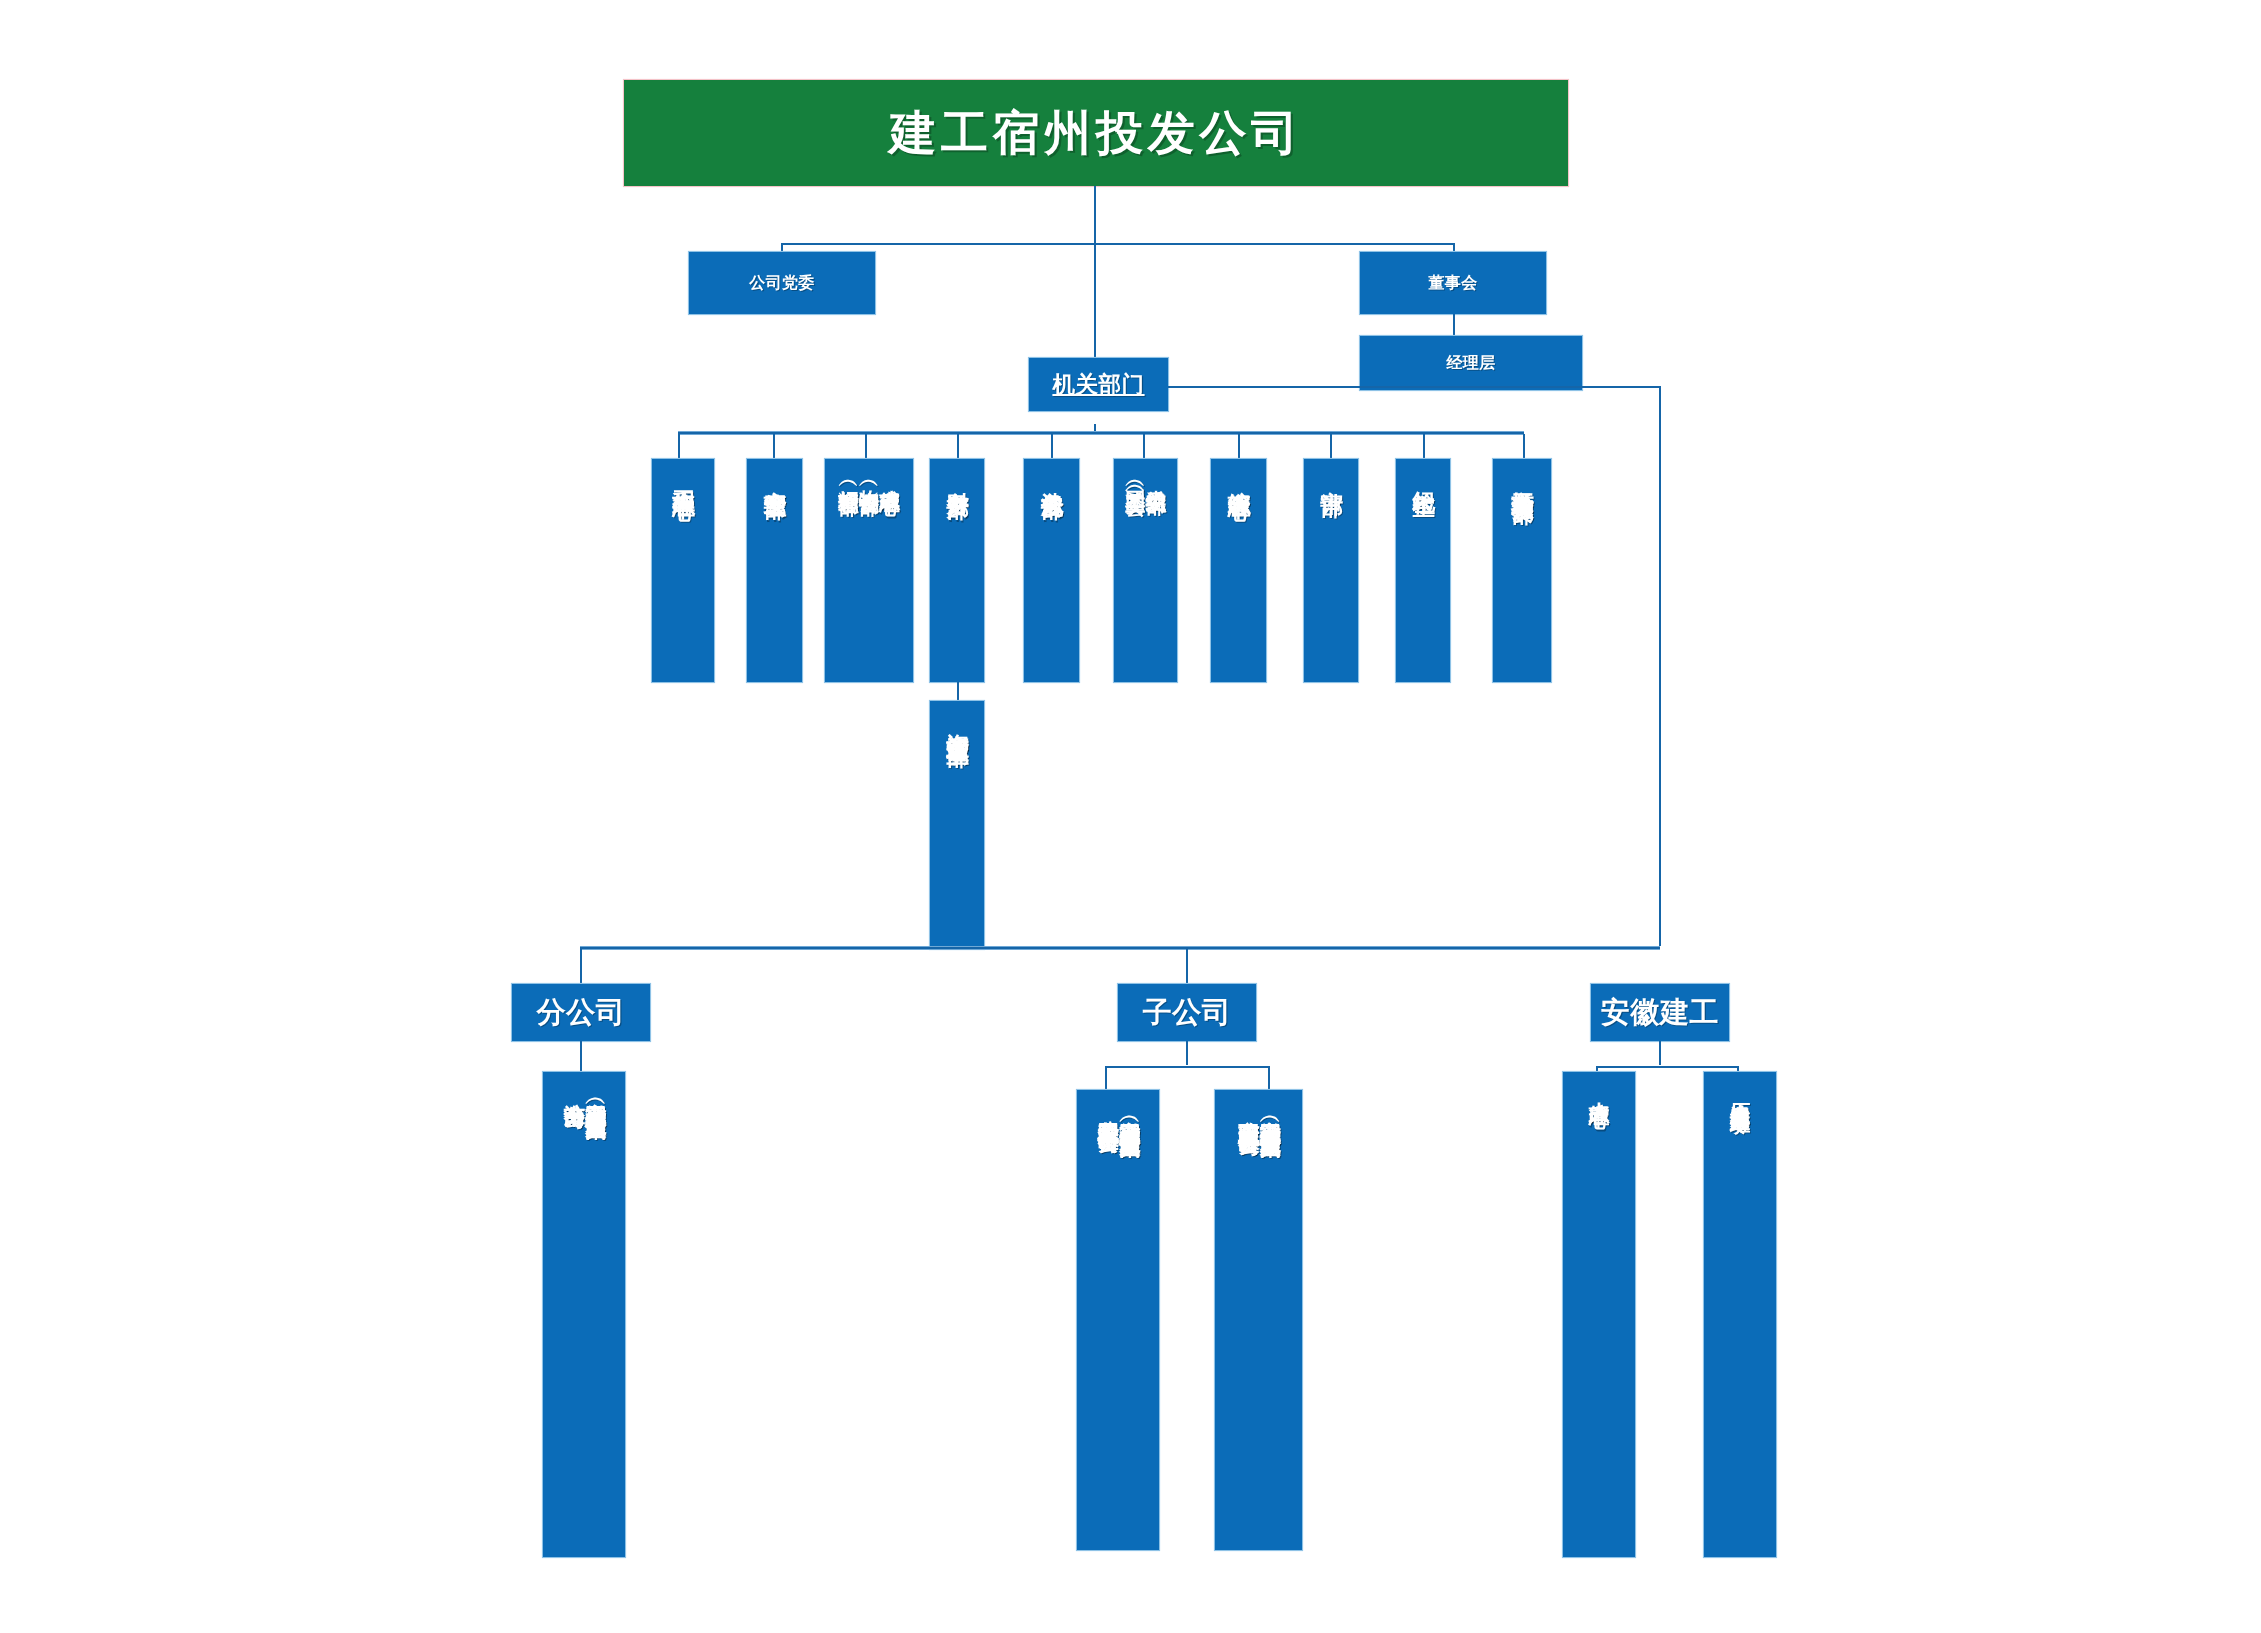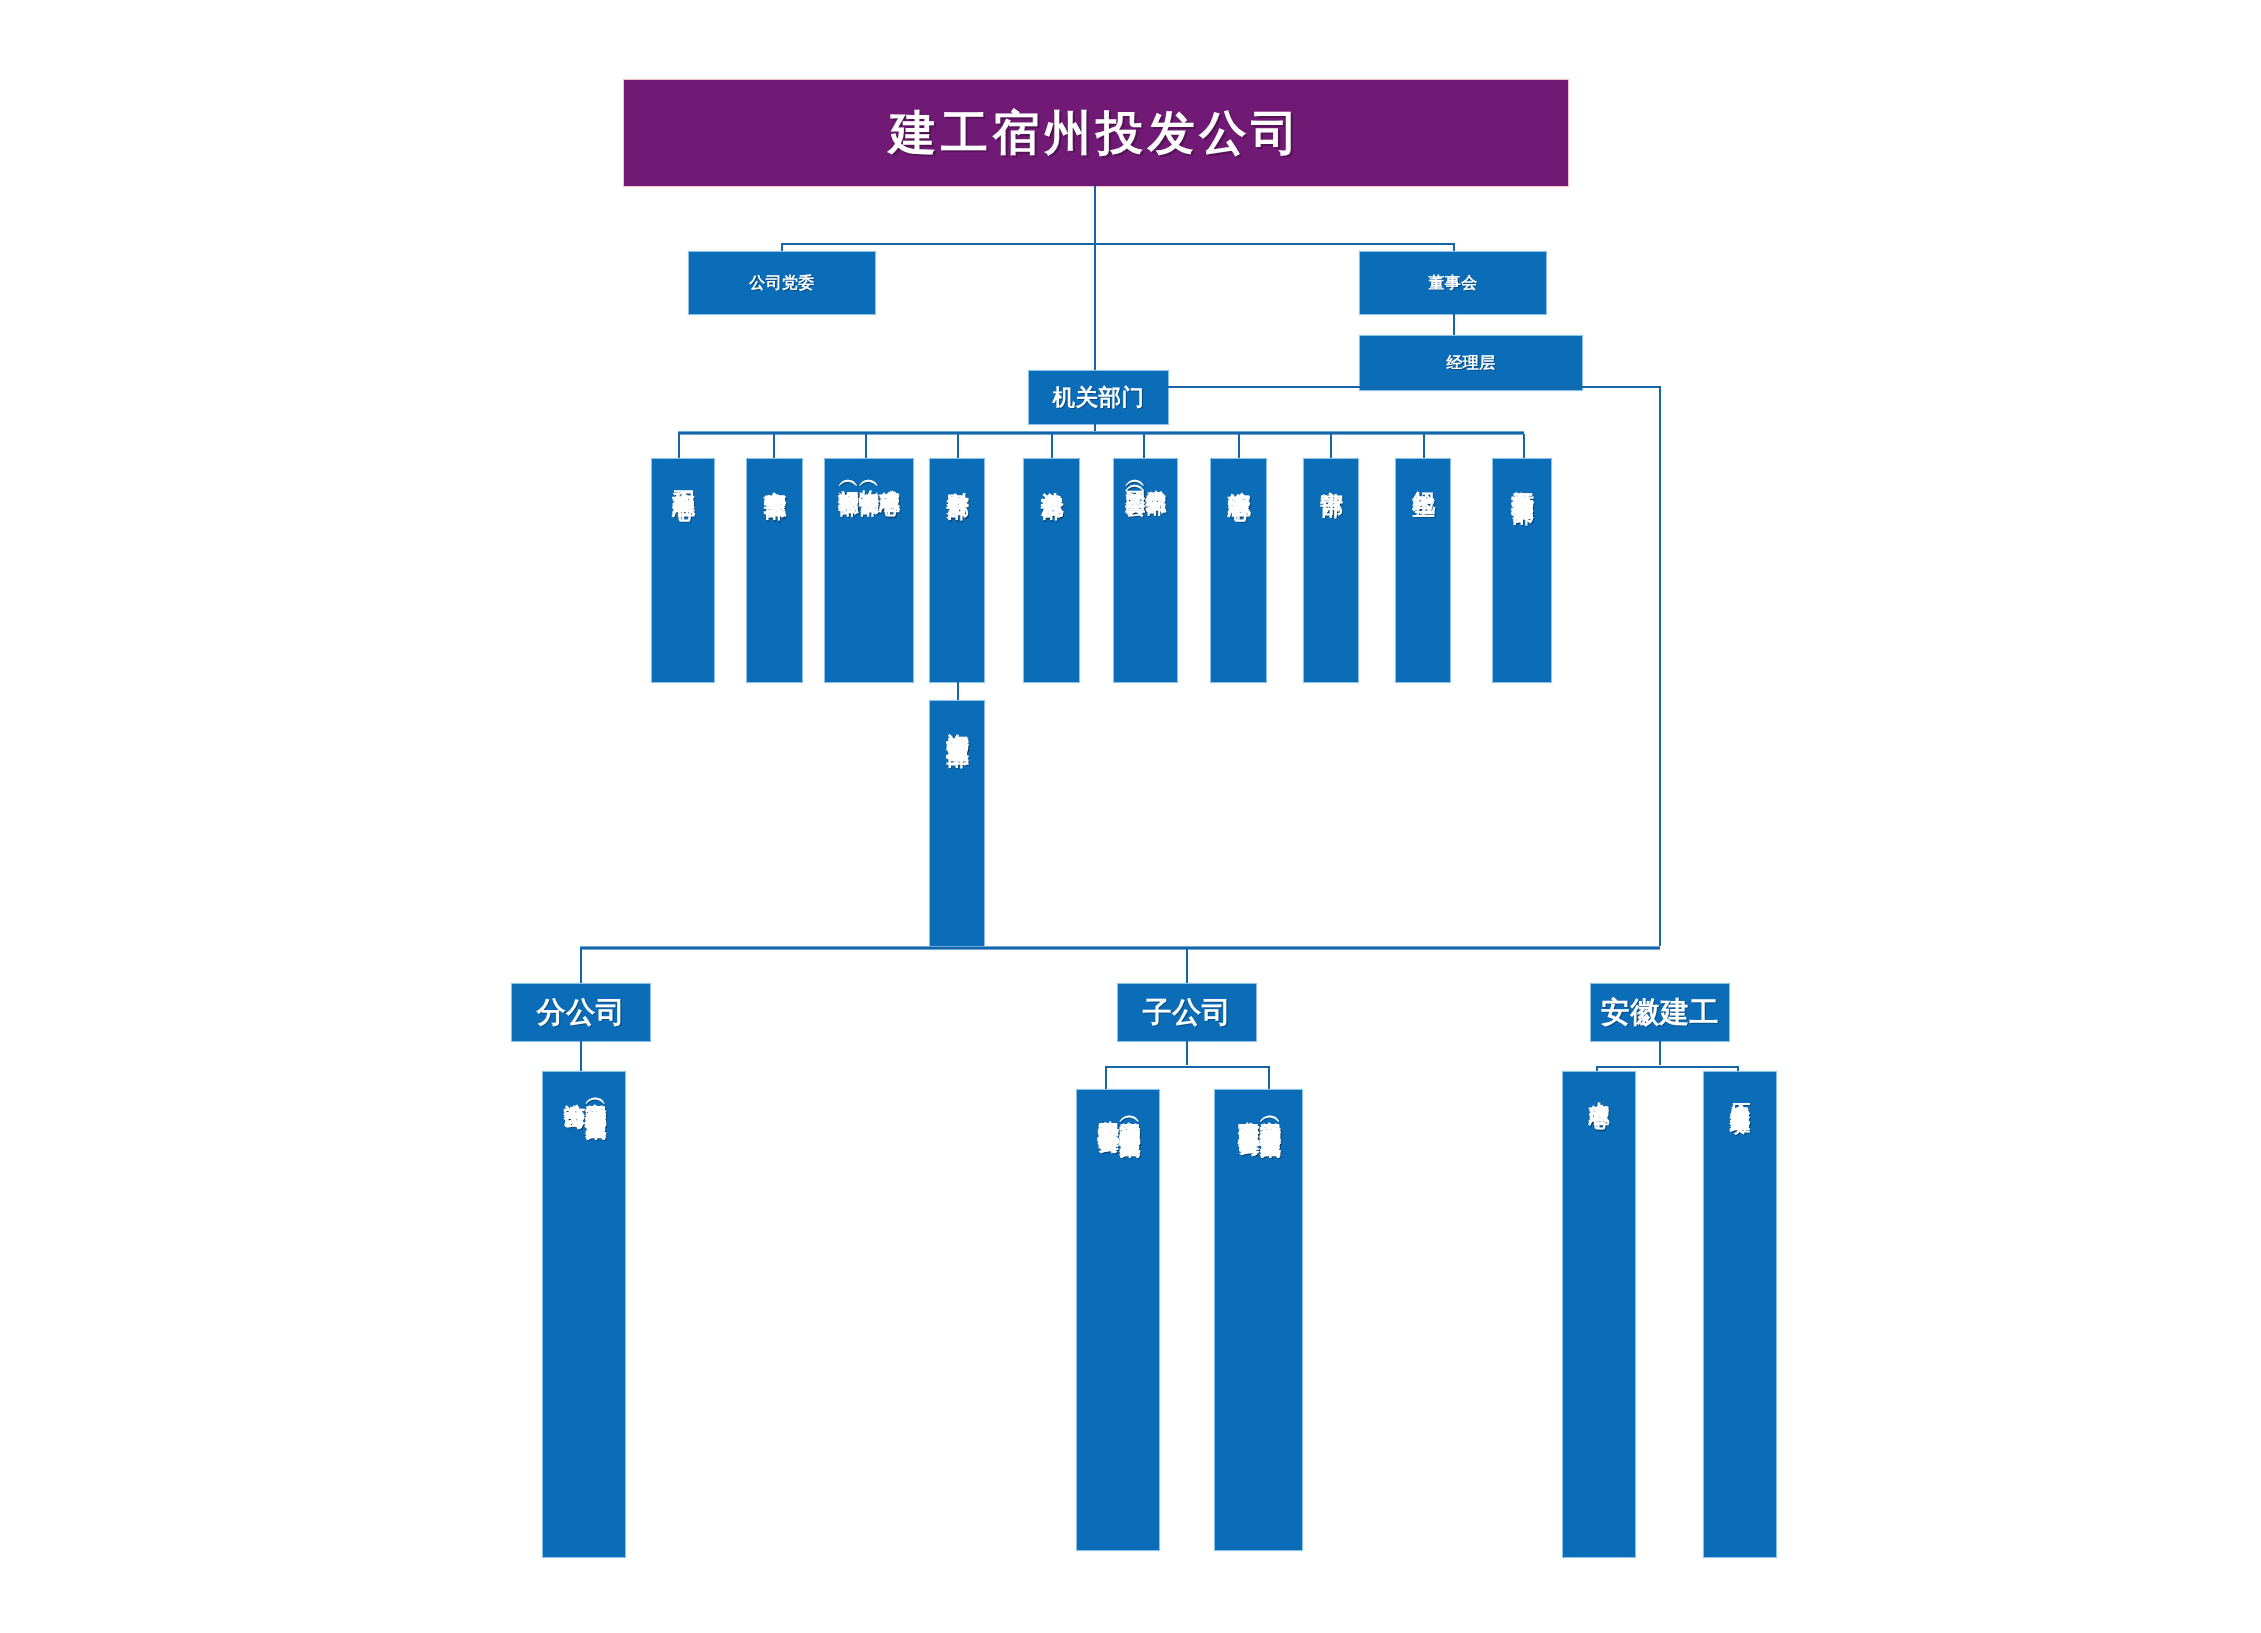--- a/index.html
+++ b/index.html
@@ -36,21 +36,21 @@
     text-shadow:1.1px 1.1px 0 rgba(0,0,0,.28);
     line-height:1.06;
     letter-spacing:.02em;
     text-align:center;
     white-space:nowrap;
   }
 
   
   .root{
     position:absolute;
-    background:#701a75;
+    background:#15803d;
     box-shadow:0 0 0 1.1px #f4c3c8;
     display:flex;align-items:center;justify-content:center;
   }
   .root .lbl{
     font-size:47px;font-weight:bold;color:#ffffff;
     letter-spacing:.10em;
     text-shadow:2.2px 2.2px 0 rgba(0,0,0,.25);
     white-space:nowrap;
   }
 
@@ -113,21 +113,21 @@
   <div class="node h-node" style="left:1360px;top:252px;width:186px;height:62px;">
     <span class="lbl">董事会</span>
   </div>
 
   <div class="ln lnv" style="left:1453px;top:314px;width:1.7px;height:22px;"></div>
 
   <div class="node h-node" style="left:1360px;top:336px;width:222px;height:54px;">
     <span class="lbl">经理层</span>
   </div>
 
-  <div class="node h-node-sm" style="left:1029px;top:371px;width:139px;height:53px;">
+  <div class="node h-node-sm" style="left:1029px;top:358px;width:139px;height:53px;text-decoration:underline;">
     <span class="lbl">机关部门</span>
   </div>
 
   <div class="ln lnh" style="left:1168px;top:386px;width:493px;height:1.7px;"></div>
   <div class="ln lnv" style="left:1659px;top:386px;width:1.7px;height:560px;"></div>
 
   <div class="ln lnv" style="left:1094px;top:424px;width:1.7px;height:10px;"></div>
 
   <div class="bus" style="left:678px;top:431px;width:846px;"></div>
 

